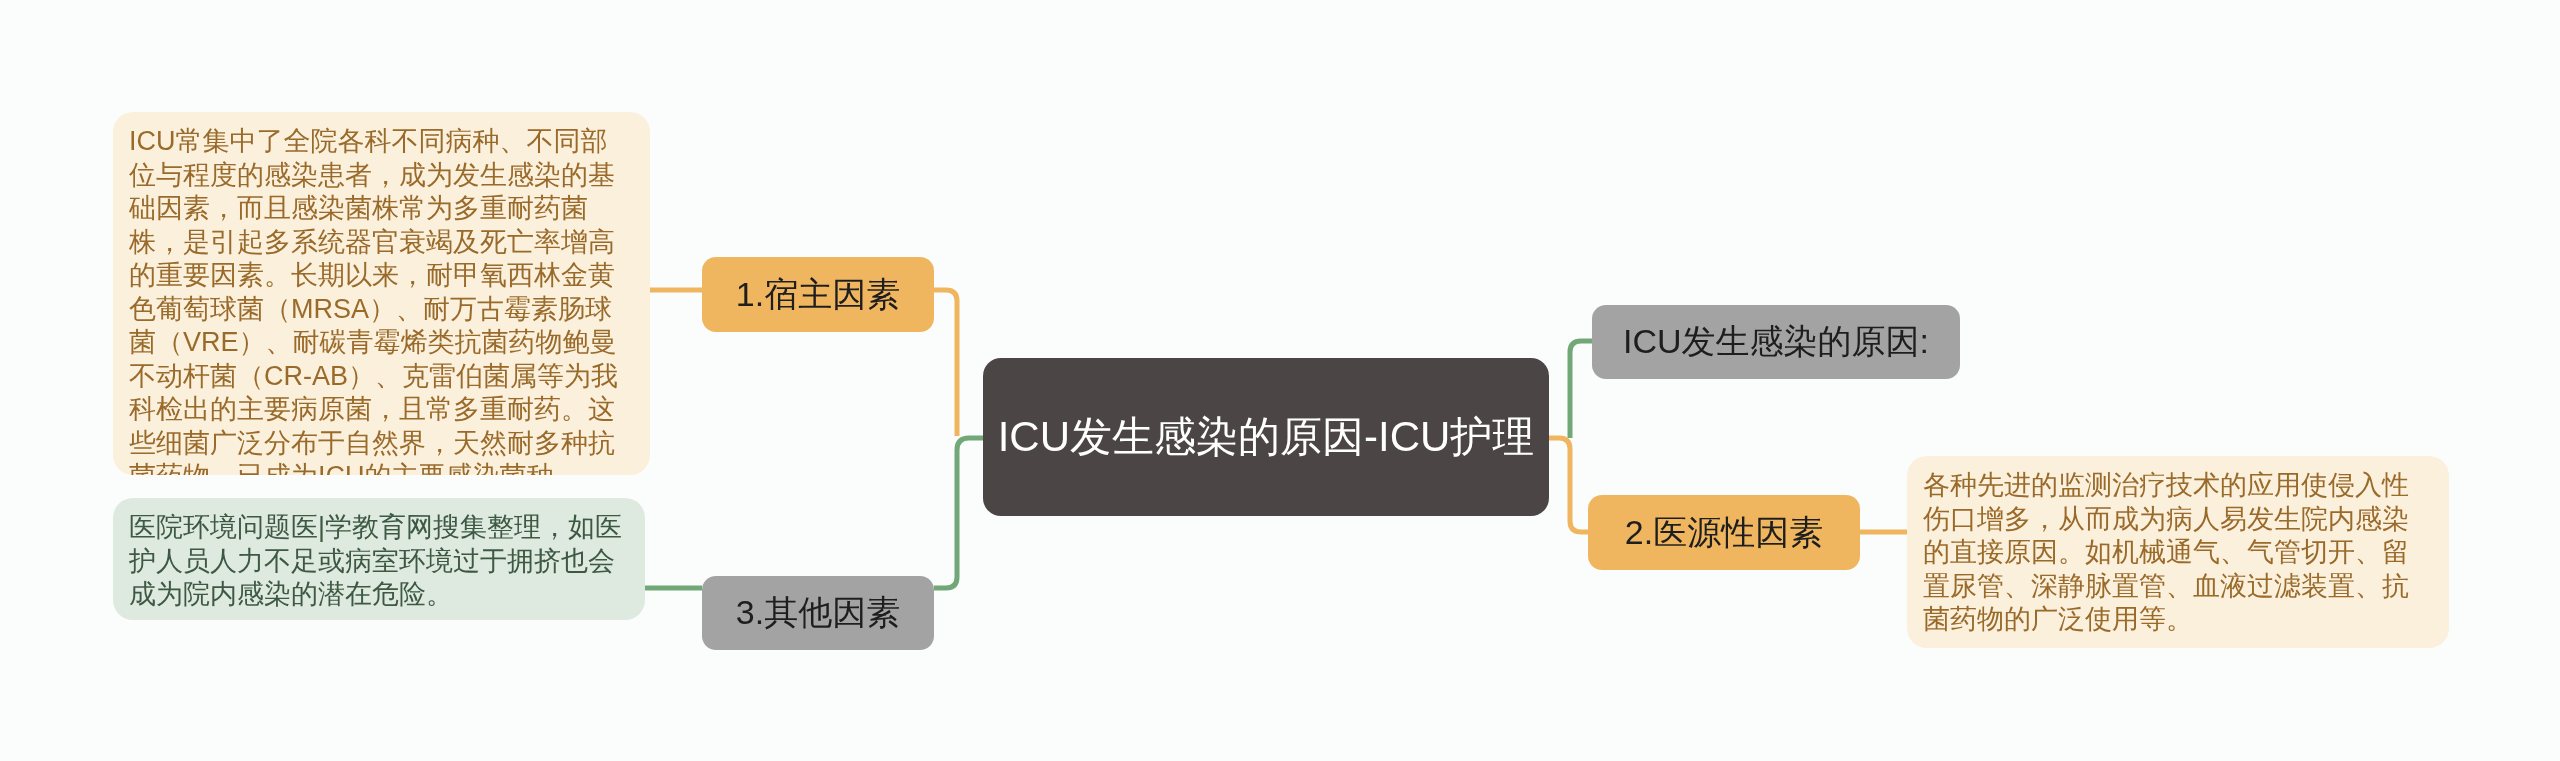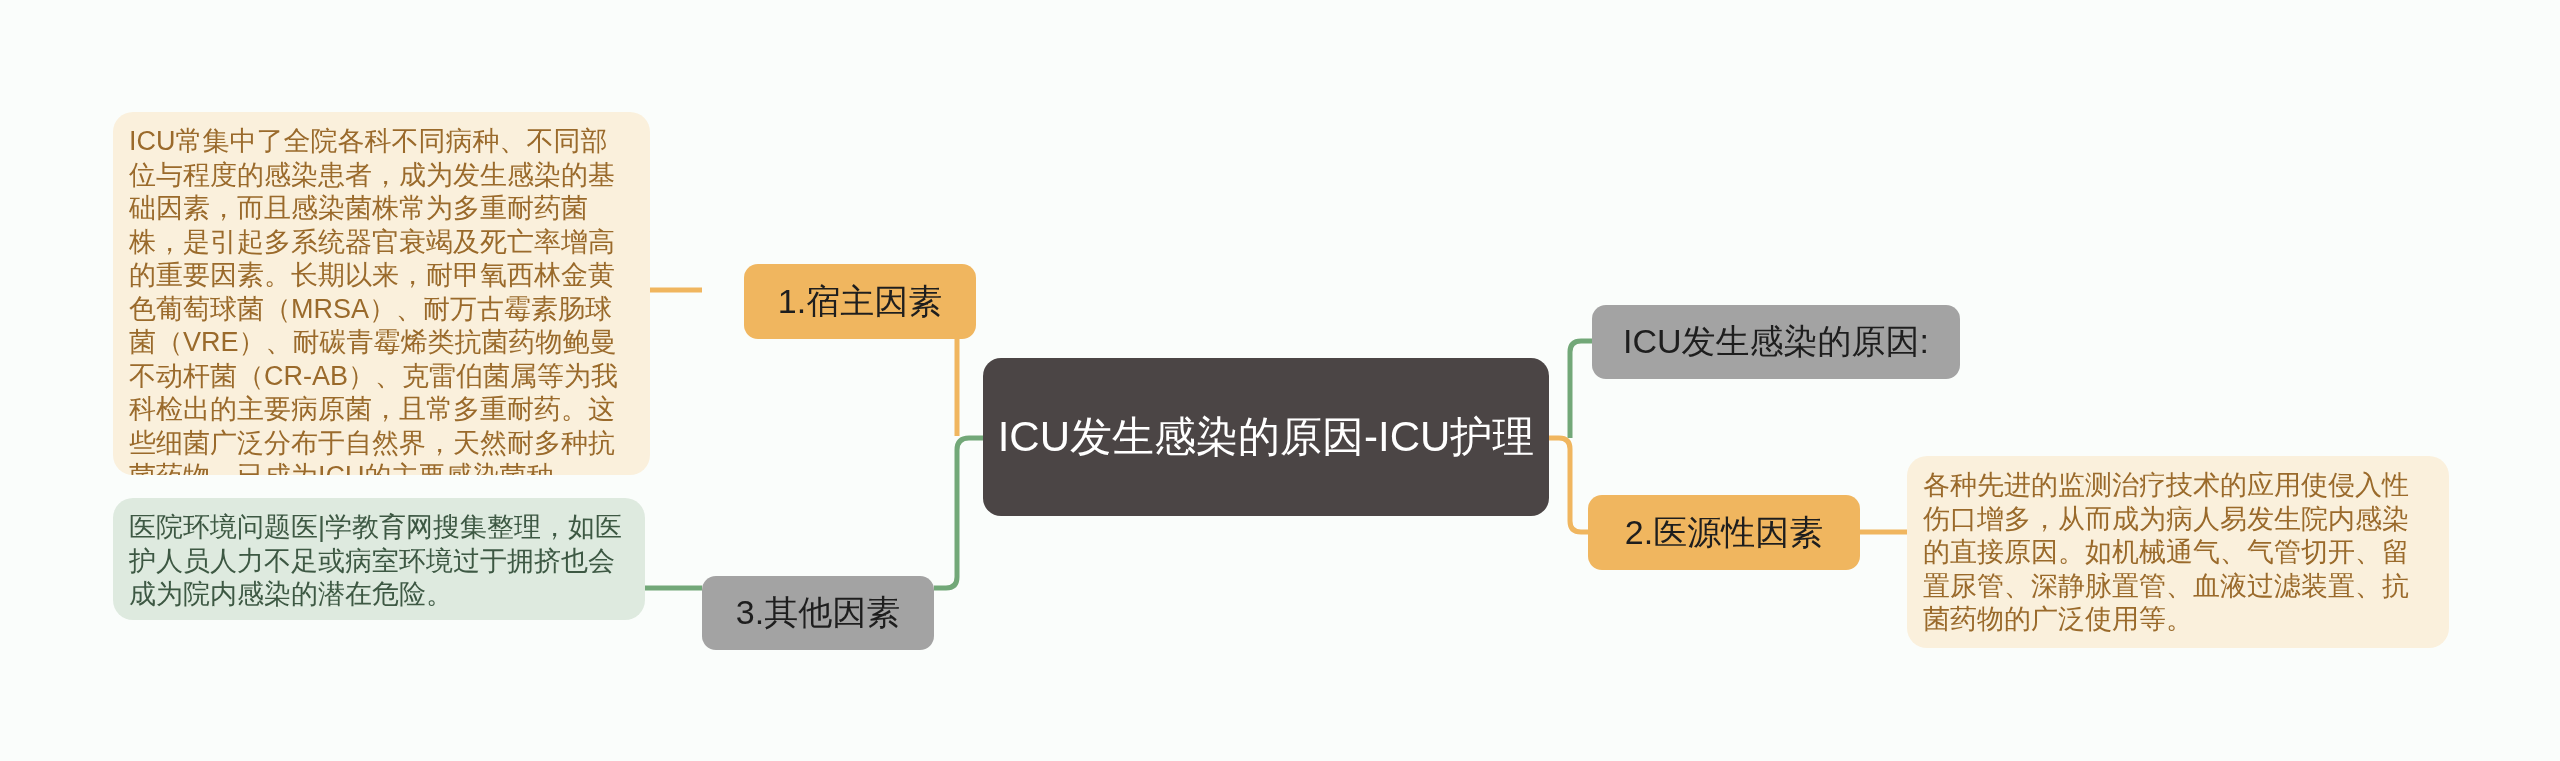--- a/index.html
+++ b/index.html
@@ -54,21 +54,21 @@
     justify-content: center;
     border-radius: 14px;
     font-size: 34px;
     color: #1E1E1E;
     white-space: nowrap;
     cursor: default;
   }
   .branch-orange { background: #F0B65F; }
   .branch-green  { background: #a3a3a3; }
 
-  .node-host       { left: 702px;  top: 264px; width: 232px; height: 75px; margin-left: 42px; }
+  .node-host       { left: 702px;  top: 257px; width: 232px; height: 75px; }
   .node-causes     { left: 1592px; top: 305px; width: 368px; height: 74px; }
   .node-iatrogenic { left: 1588px; top: 495px; width: 272px; height: 75px; }
   .node-other      { left: 702px;  top: 576px; width: 232px; height: 74px; }
 
   .root-node {
     position: absolute;
     left: 983px; top: 358px;
     width: 566px; height: 158px;
     background: #4B4545;
     border-radius: 18px;

